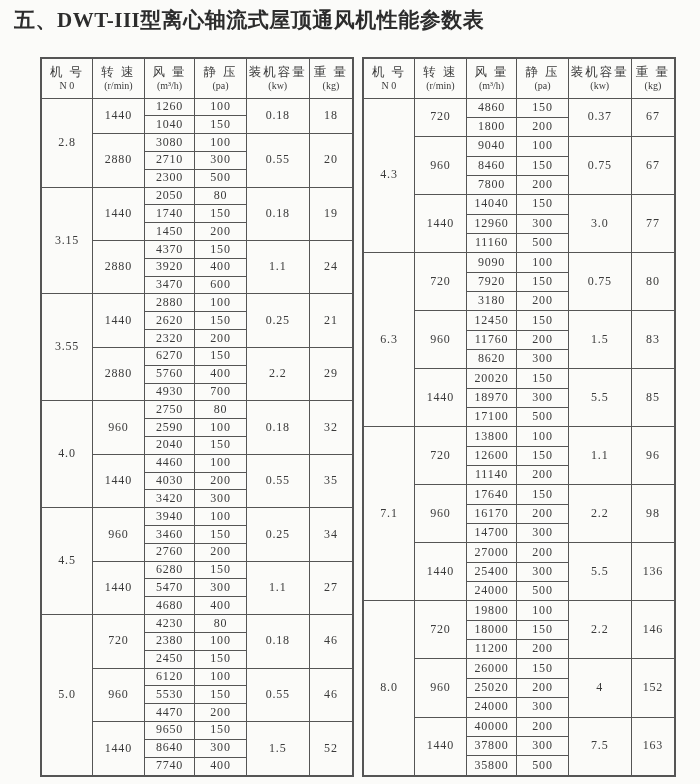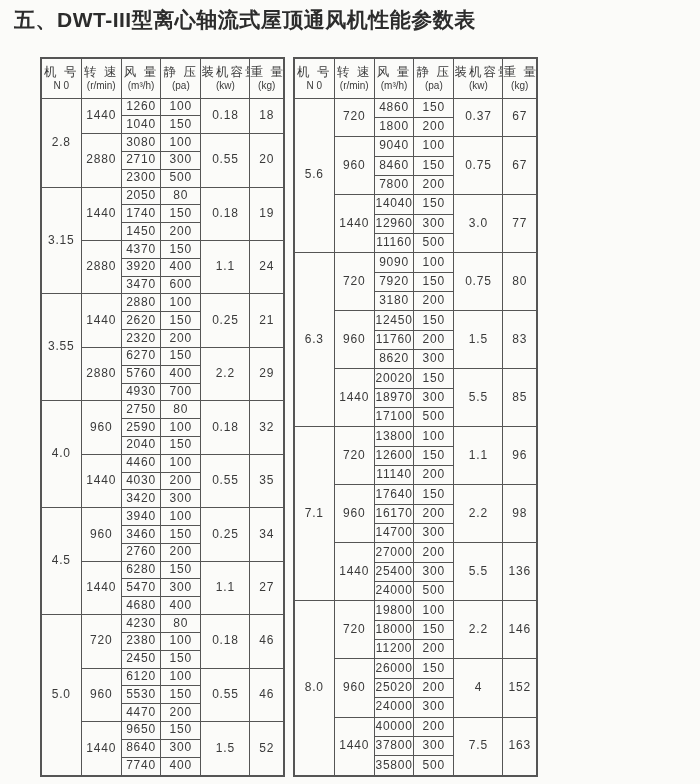--- a/index.html
+++ b/index.html
@@ -19,34 +19,36 @@
     overflow:hidden;
   }
   .page-title{
     position:absolute;
     left:14px;top:6px;
     font-size:21px;
     font-weight:bold;
     color:var(--title);
     letter-spacing:0.5px;
     white-space:nowrap;
+    font-family:Liberation Serif, serif;
   }
   .tables-wrap{
     position:absolute;
     left:40px;top:57px;
     display:flex;
     gap:8px;
   }
   table.spec{
     border-collapse:collapse;
     table-layout:fixed;
-    width:245px;
+    width:314px;
     height:720px;
     border:2px solid var(--border);
     background:transparent;
+    font-family:Liberation Serif, serif;
   }
   table.spec th, table.spec td{
     border:1px solid var(--border);
     text-align:center;
     vertical-align:middle;
     padding:0;
     font-size:12px;
     color:var(--text);
     letter-spacing:0.8px;
     line-height:1.15;
@@ -345,21 +347,21 @@
             <div class="h-unit">(kw)</div>
           </th>
           <th>
             <div class="h-cn">重 量</div>
             <div class="h-unit">(kg)</div>
           </th>
         </tr>
       </thead>
       <tbody>
         <tr>
-          <td class="c-no" rowspan="8">5.6</td>
+          <td class="c-no" rowspan="8">4.3</td>
           <td class="c-speed" rowspan="2">720</td>
           <td class="c-air">4860</td>
           <td class="c-press">150</td>
           <td class="c-kw" rowspan="2">0.37</td>
           <td class="c-kg" rowspan="2">67</td>
         </tr>
         <tr>
           <td class="c-air">1800</td>
           <td class="c-press">200</td>
         </tr>

